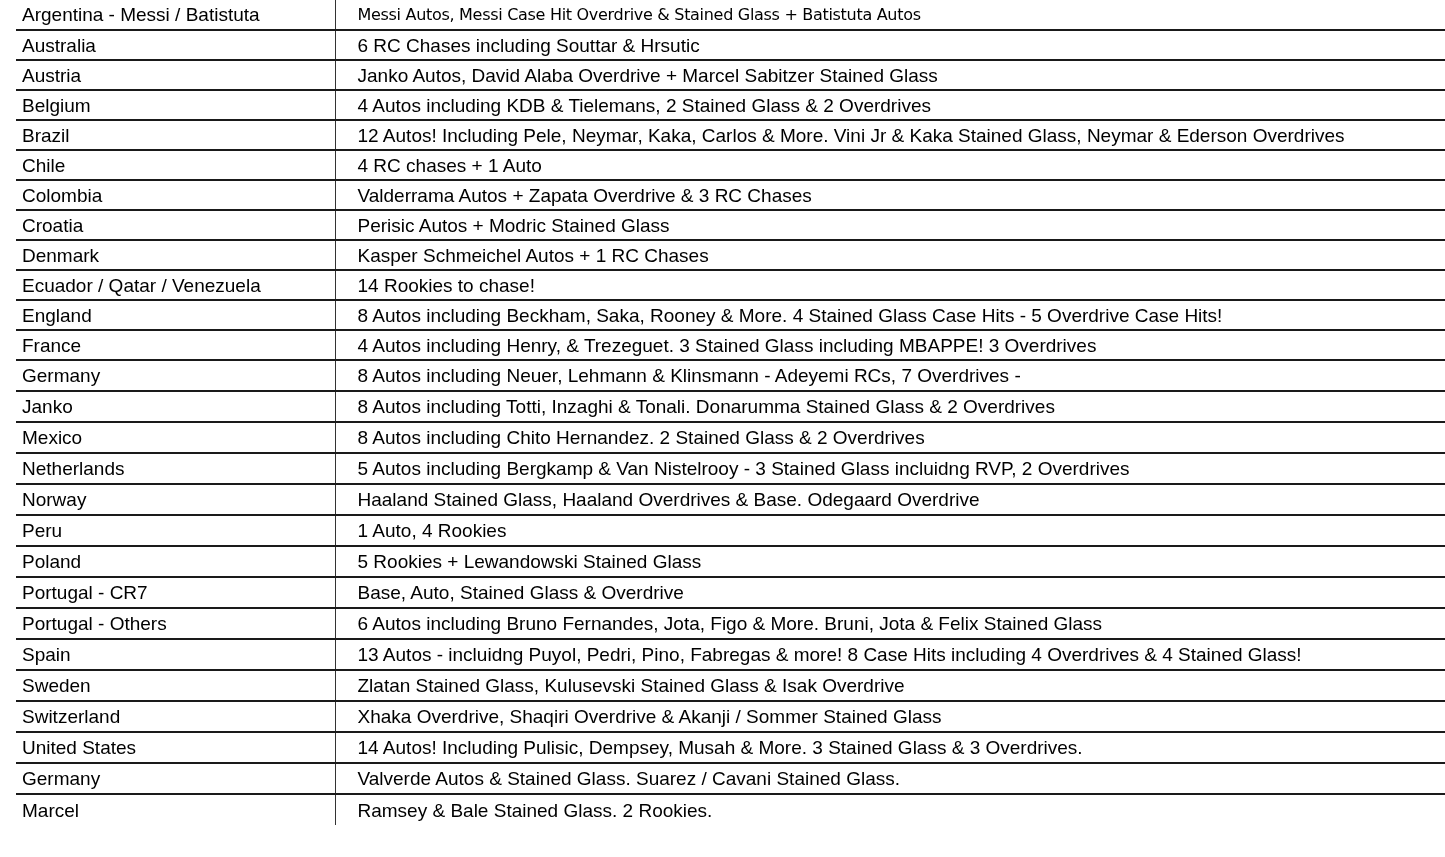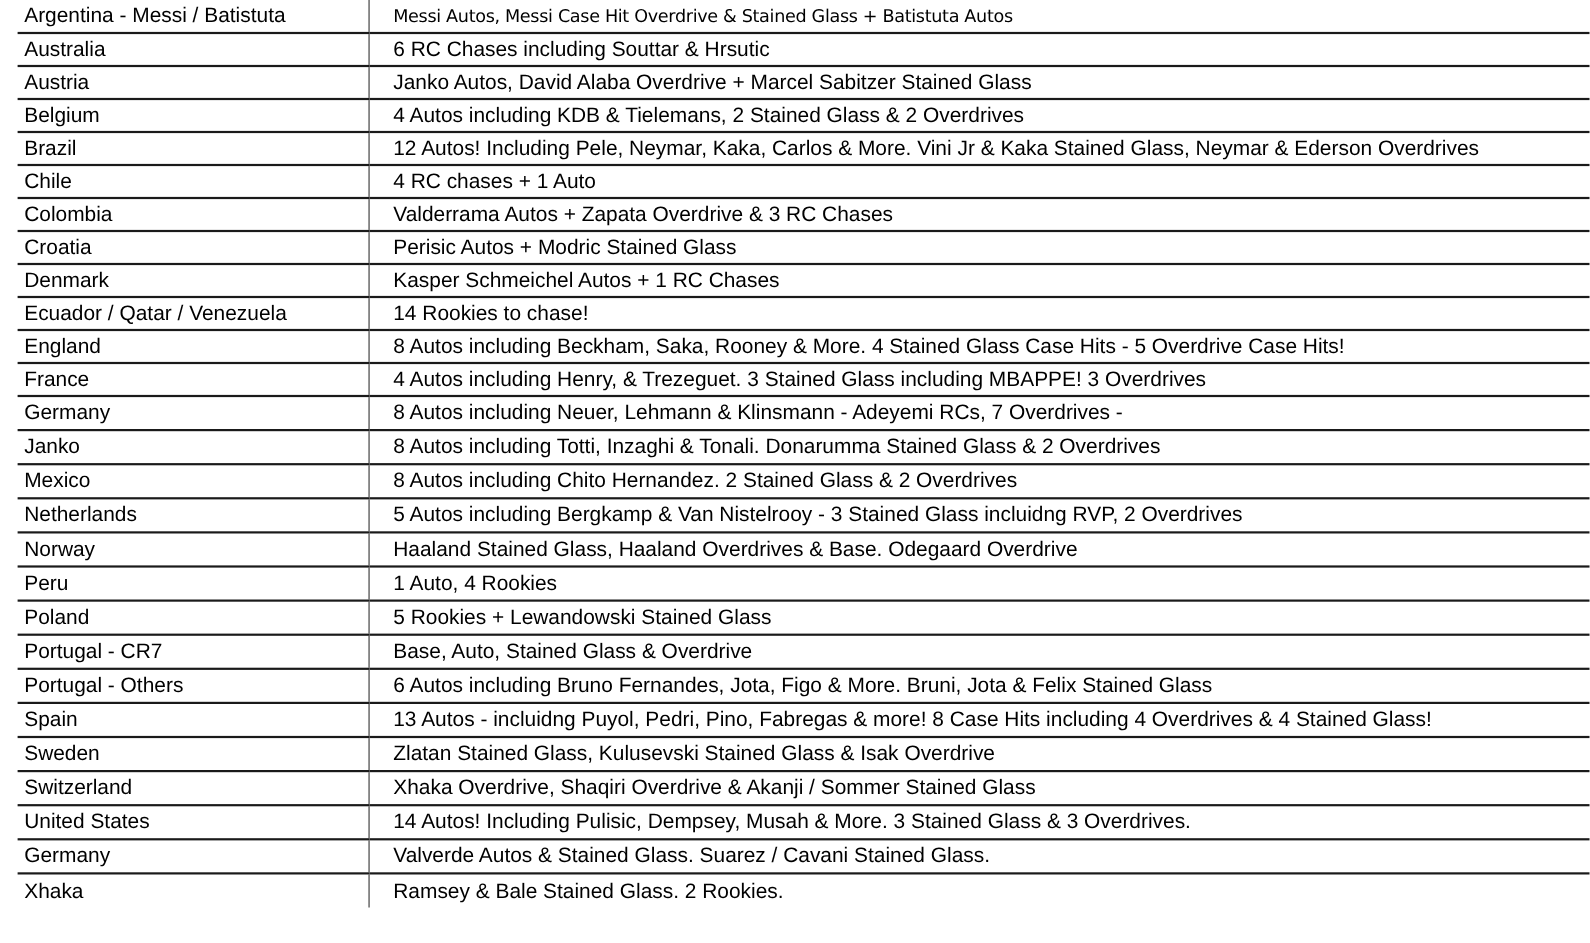--- a/index.html
+++ b/index.html
@@ -159,17 +159,17 @@
     </tr>
     <tr class="r-b">
       <td class="country">United States</td>
       <td class="details">14 Autos! Including Pulisic, Dempsey, Musah &amp; More. 3 Stained Glass &amp; 3 Overdrives.</td>
     </tr>
     <tr class="r-b">
       <td class="country">Germany</td>
       <td class="details">Valverde Autos &amp; Stained Glass. Suarez / Cavani Stained Glass.</td>
     </tr>
     <tr class="r-b">
-      <td class="country">Xhaka</td>
+      <td class="country">Marcel</td>
       <td class="details">Ramsey &amp; Bale Stained Glass. 2 Rookies.</td>
     </tr>
   </tbody>
 </table>
 
 </body></html>

